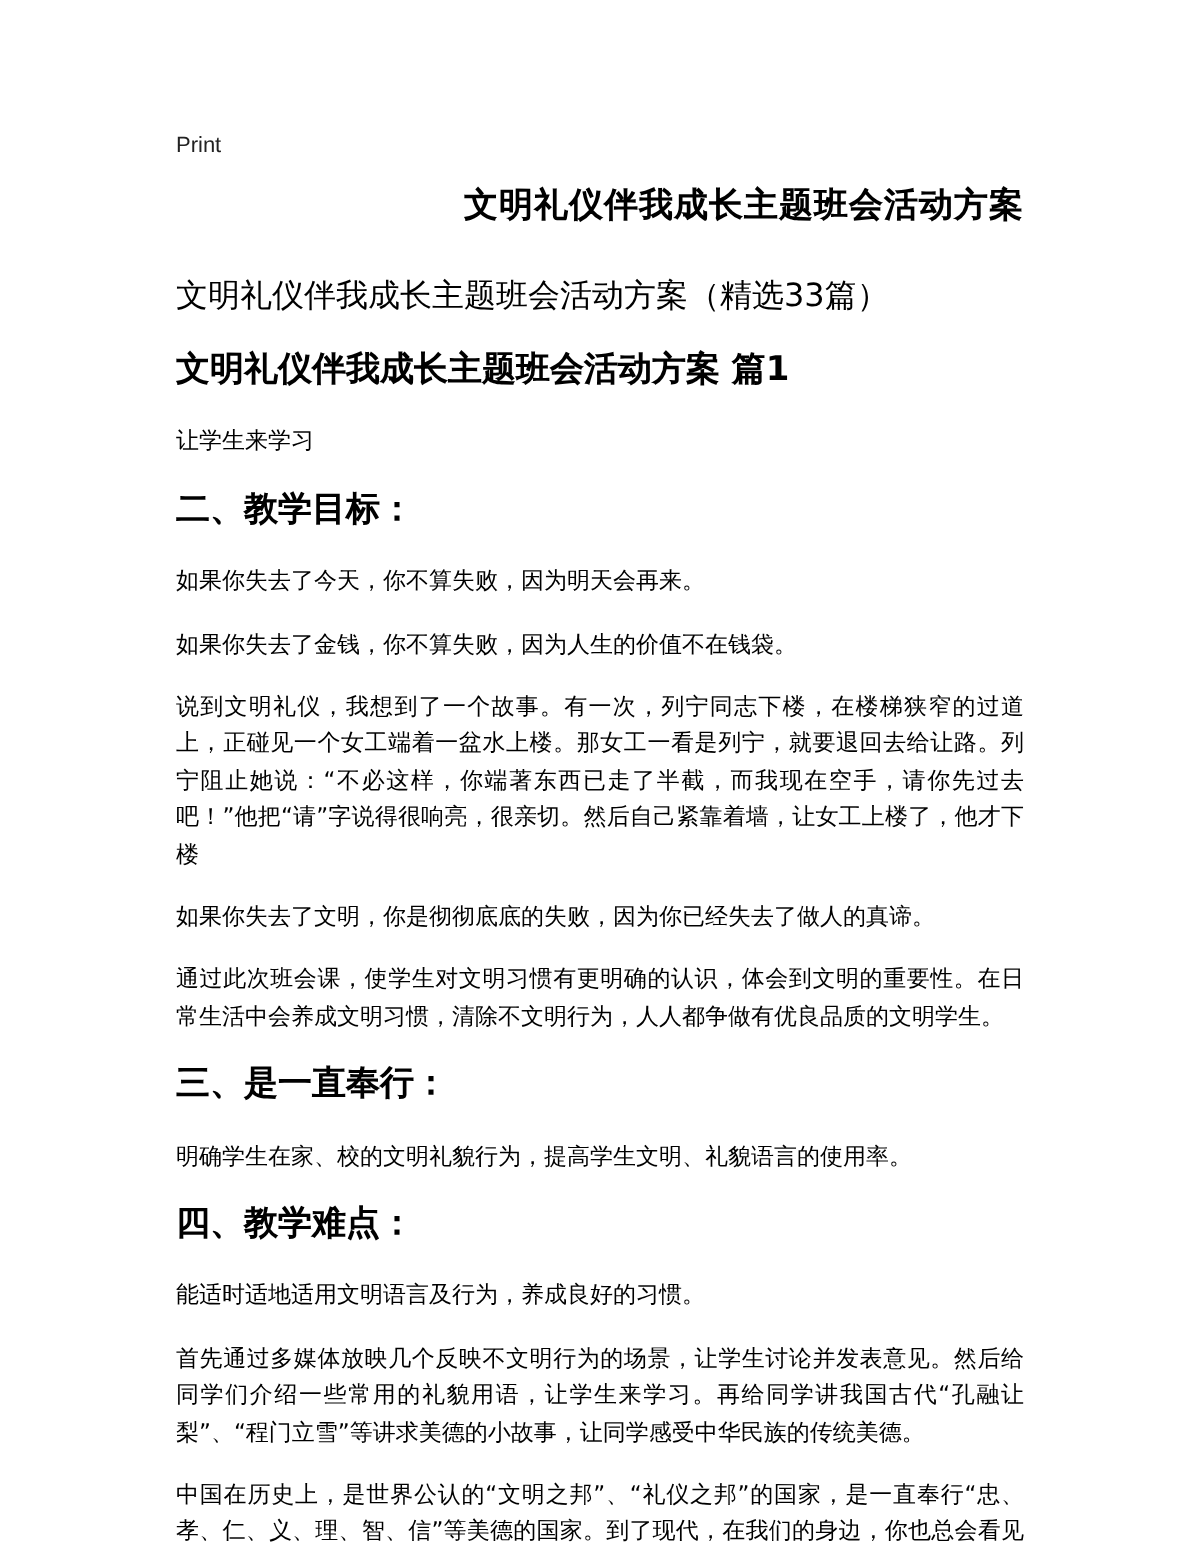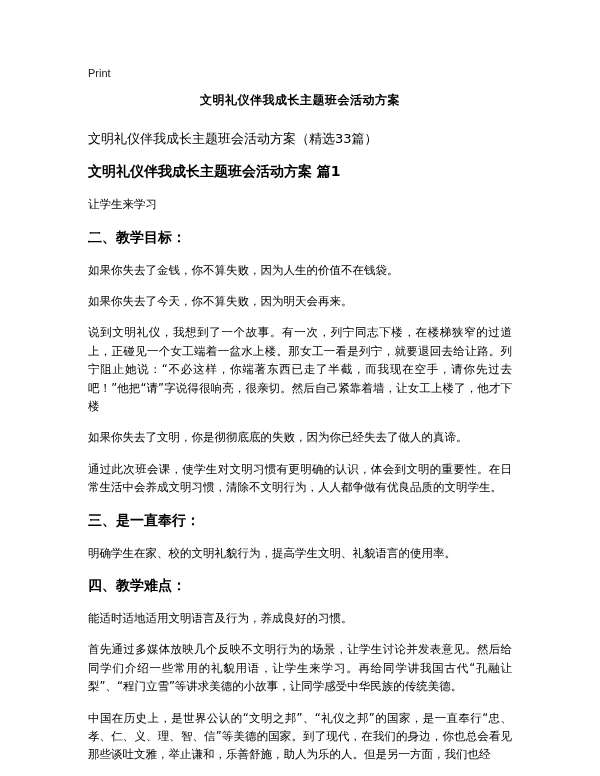--- a/index.html
+++ b/index.html
@@ -30,36 +30,36 @@
     font-family: "Liberation Sans", sans-serif;
     line-height: 1;
   }
   .content {
     position: absolute;
     top: 92px;
     left: 88px;
     width: 424px;
   }
   h1.doc-title {
-    font-size: 12px;
+    font-size: 17px;
     font-weight: bold;
-    text-align: center;
+    text-align: right;
     margin: 0 0 20px 0;
     letter-spacing: 0.5px;
     line-height: 1.4;
     font-family: "DejaVu Sans", sans-serif;
   }
   p.sub {
-    font-size: 13px;
+    font-size: 16px;
     margin: 2px 0 13px 0;
     line-height: 1.5;
     font-family: "DejaVu Sans", sans-serif;
   }
   p.heading {
-    font-size: 14px;
+    font-size: 17px;
     font-weight: bold;
     margin: 0 0 13px 0;
     line-height: 1.5;
     font-family: "DejaVu Sans", sans-serif;
   }
   p.body {
     font-size: 11.5px;
     margin: 0 0 13px 0;
     line-height: 1.6;
     text-align: justify;
@@ -73,22 +73,22 @@
 
   <div class="print-label">Print</div>
 
   <div class="content">
     <h1 class="doc-title">文明礼仪伴我成长主题班会活动方案</h1>
 
     <p class="sub">文明礼仪伴我成长主题班会活动方案（精选33篇）</p>
     <p class="heading">文明礼仪伴我成长主题班会活动方案 篇1</p>
     <p class="body">让学生来学习</p>
     <p class="heading">二、教学目标：</p>
+    <p class="body">如果你失去了今天，你不算失败，因为明天会再来。</p>
     <p class="body">如果你失去了金钱，你不算失败，因为人生的价值不在钱袋。</p>
-    <p class="body">如果你失去了今天，你不算失败，因为明天会再来。</p>
     <p class="body">说到文明礼仪，我想到了一个故事。有一次，列宁同志下楼，在楼梯狭窄的过道上，正碰见一个女工端着一盆水上楼。那女工一看是列宁，就要退回去给让路。列宁阻止她说：“不必这样，你端著东西已走了半截，而我现在空手，请你先过去吧！”他把“请”字说得很响亮，很亲切。然后自己紧靠着墙，让女工上楼了，他才下楼</p>
     <p class="body">如果你失去了文明，你是彻彻底底的失败，因为你已经失去了做人的真谛。</p>
     <p class="body">通过此次班会课，使学生对文明习惯有更明确的认识，体会到文明的重要性。在日常生活中会养成文明习惯，清除不文明行为，人人都争做有优良品质的文明学生。</p>
     <p class="heading">三、是一直奉行：</p>
     <p class="body">明确学生在家、校的文明礼貌行为，提高学生文明、礼貌语言的使用率。</p>
     <p class="heading">四、教学难点：</p>
     <p class="body">能适时适地适用文明语言及行为，养成良好的习惯。</p>
     <p class="body">首先通过多媒体放映几个反映不文明行为的场景，让学生讨论并发表意见。然后给同学们介绍一些常用的礼貌用语，让学生来学习。再给同学讲我国古代“孔融让梨”、“程门立雪”等讲求美德的小故事，让同学感受中华民族的传统美德。</p>
     <p class="body">中国在历史上，是世界公认的“文明之邦”、“礼仪之邦”的国家，是一直奉行“忠、孝、仁、义、理、智、信”等美德的国家。到了现代，在我们的身边，你也总会看见那些谈吐文雅，举止谦和，乐善舒施，助人为乐的人。但是另一方面，我们也经</p>
   </div>

